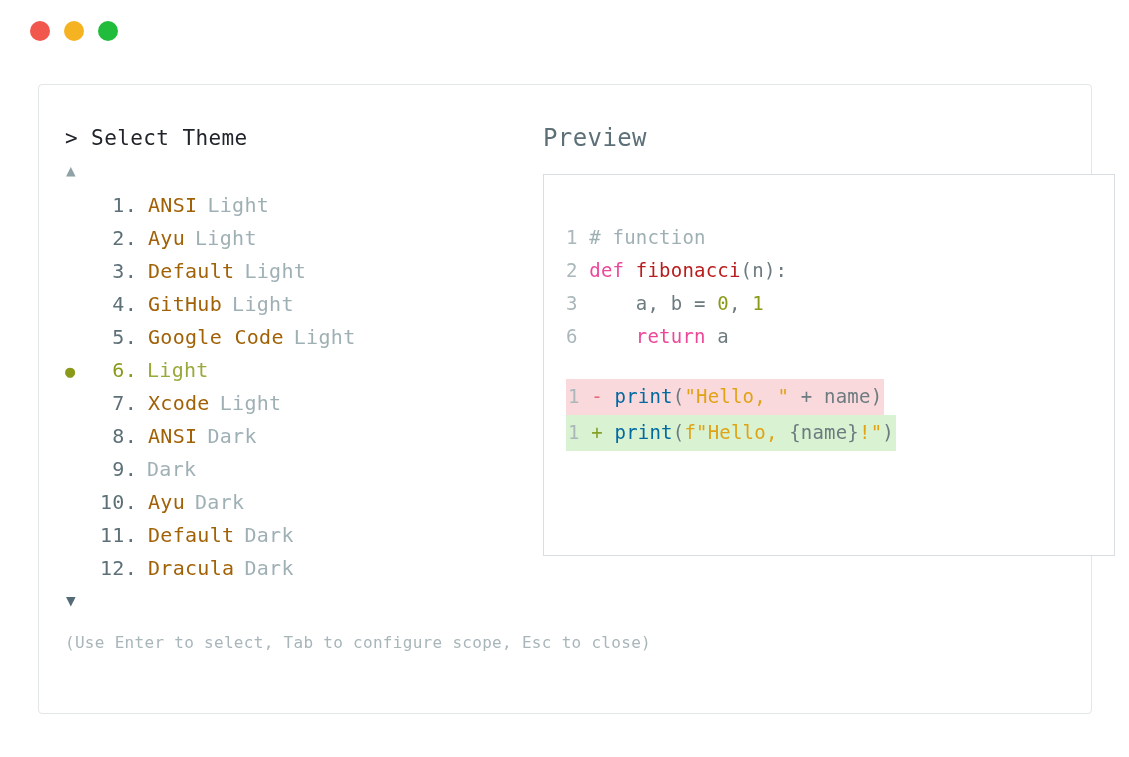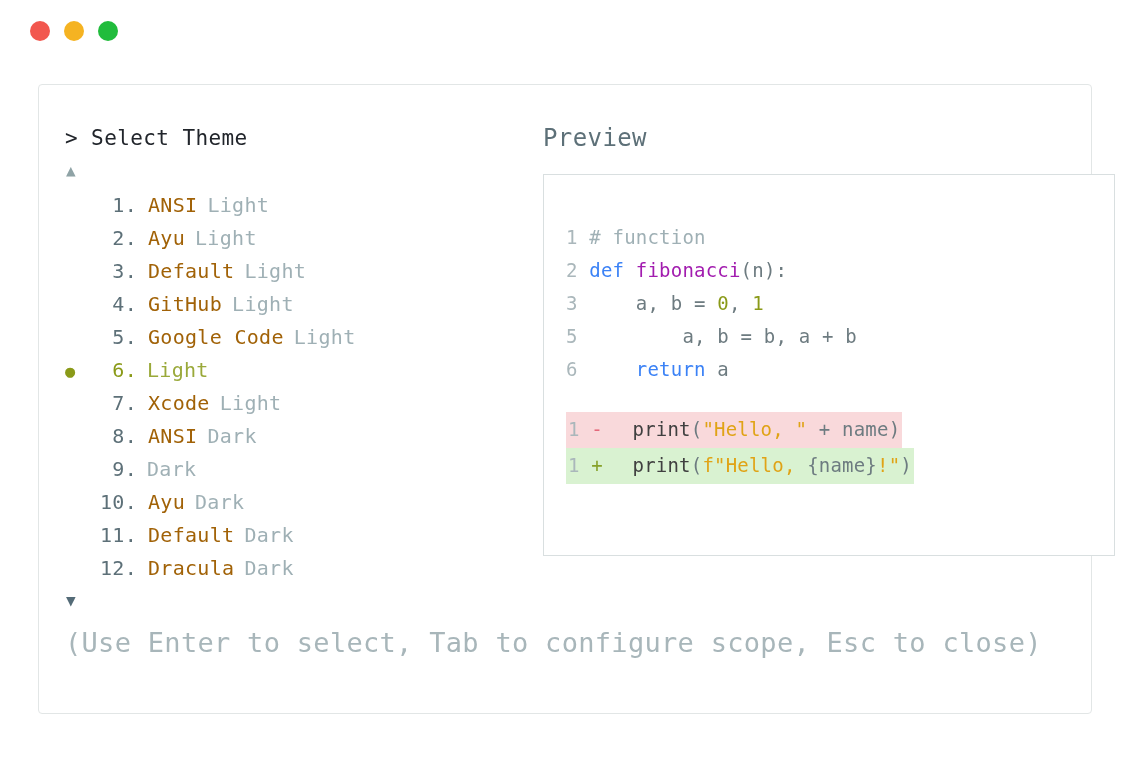--- a/index.html
+++ b/index.html
@@ -143,35 +143,35 @@
   .code-line.diff { display: block; }
   .code-line.diff > .hl {
     display: inline-block;
     padding: 1px 2px 2px 2px;
   }
   .hl.minus { background: #f9d9db; }
   .hl.plus  { background: #d9f2d1; }
 
   
   .t-comment { color: #9fb0b5; }
-  .t-kw      { color: #3b82f6; text-align: right; }
-  .t-fn      { color: #a21caf; }
+  .t-kw      { color: #ec4899; text-align: right; }
+  .t-fn      { color: #b91c1c; }
   .t-num     { color: #8a9a18; }
   .t-plain   { color: #6d7b80; }
   .t-str     { color: #e0a316; }
-  .t-call    { color: #404040; margin-left: 18px; }
+  .t-call    { color: #0369a1; }
   .t-op-del  { color: #e4697b; }
   .t-op-add  { color: #86a12a; }
 
   
   .hint {
     position: absolute;
     left: 26px;
     bottom: 56px;
-    font-size: 27px;
+    font-size: 16px;
     line-height: 28px;
     color: #a8b6ba;
     letter-spacing: 0.3px;
     white-space: pre;
   }
 </style>
 </head>
 <body>
 
 <div class="titlebar">
@@ -208,21 +208,20 @@
       <div class="scroll-arrow down">▼</div>
     </div>
 
     <div class="right-col">
       <div class="preview-label">Preview</div>
       <div class="code-box">
         <div id="code-lines">
             <div class="code-line"><span class="ln">1 </span><span class="t-comment"># function</span></div>
             <div class="code-line"><span class="ln">2 </span><span class="t-kw">def </span><span class="t-fn">fibonacci</span><span class="t-plain">(n):</span></div>
             <div class="code-line"><span class="ln">3 </span><span class="t-plain">    a, b = </span><span class="t-num">0</span><span class="t-plain">, </span><span class="t-num">1</span></div>
-            <div class="code-line"><span class="ln">5 </span><span class="t-plain">        a, b = b, a + b</span></div>
             <div class="code-line"><span class="ln">6 </span><span class="t-plain">    </span><span class="t-kw">return</span><span class="t-plain"> a</span></div>
           </div>
         <div class="diff-wrap" id="diff-lines">
             <div class="code-line diff"><span class="hl minus"><span class="ln">1 </span><span class="t-op-del">- </span><span class="t-call">print</span><span class="t-plain">(</span><span class="t-str">"Hello, "</span><span class="t-plain"> + name)</span></span></div>
             <div class="code-line diff"><span class="hl plus"><span class="ln">1 </span><span class="t-op-add">+ </span><span class="t-call">print</span><span class="t-plain">(</span><span class="t-str">f"Hello, </span><span class="t-plain">{name}</span><span class="t-str">!"</span><span class="t-plain">)</span></span></div>
           </div>
       </div>
     </div>
 
     <div class="hint">(Use Enter to select, Tab to configure scope, Esc to close)</div>

